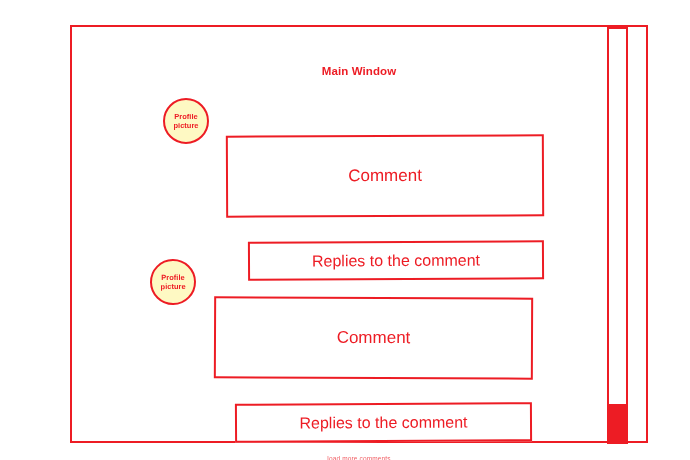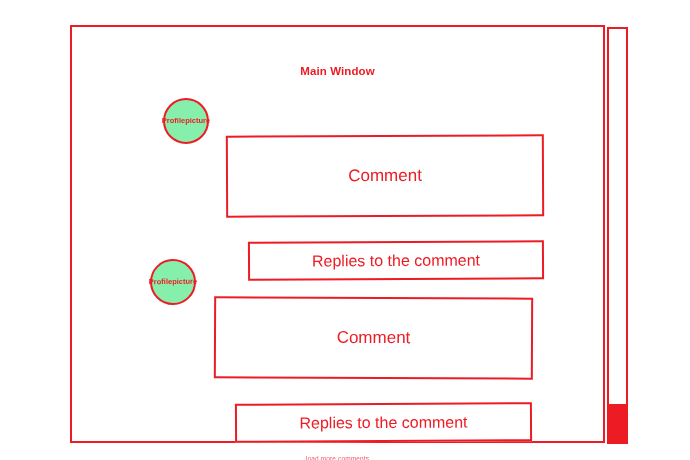--- a/index.html
+++ b/index.html
@@ -19,21 +19,21 @@
   #wireframe {
     position: absolute;
     inset: 0;
   }
 
   
   .window-frame {
     position: absolute;
     left: 70px;
     top: 25px;
-    width: 535px;
+    width: 578px;
     height: 418px;
     border: 2px solid var(--red, #ED1C24);
     box-sizing: border-box;
     background: #ffffff;
   }
 
   
   .window-title {
     position: absolute;
     left: 0;
@@ -49,29 +49,29 @@
 
   
   .profile-circle {
     position: absolute;
     width: 46px;
     height: 46px;
     border: 2px solid #ED1C24;
     border-radius: 50%;
     box-sizing: border-box;
     display: flex;
-    flex-direction: row;
+    flex-direction: column;
     align-items: center;
     justify-content: center;
     color: #ED1C24;
     font-size: 7.5px;
     font-weight: 600;
     line-height: 1.25;
     text-align: center;
-    background: #86efac;
+    background: #fef9c3;
   }
   .profile-circle .pl { display: block; }
 
   #profile-1 { left: 91px;  top: 71px;  }
   #profile-2 { left: 78px;  top: 232px; transform: rotate(-0.6deg); }
 
   
   .box {
     position: absolute;
     border: 2px solid #ED1C24;

